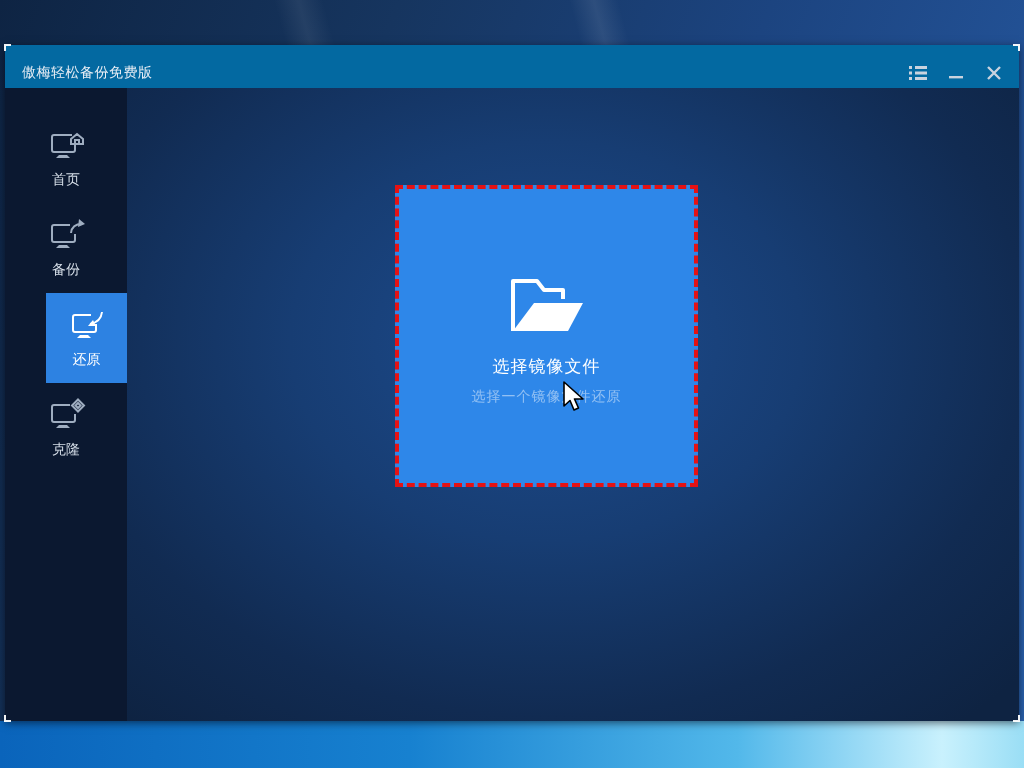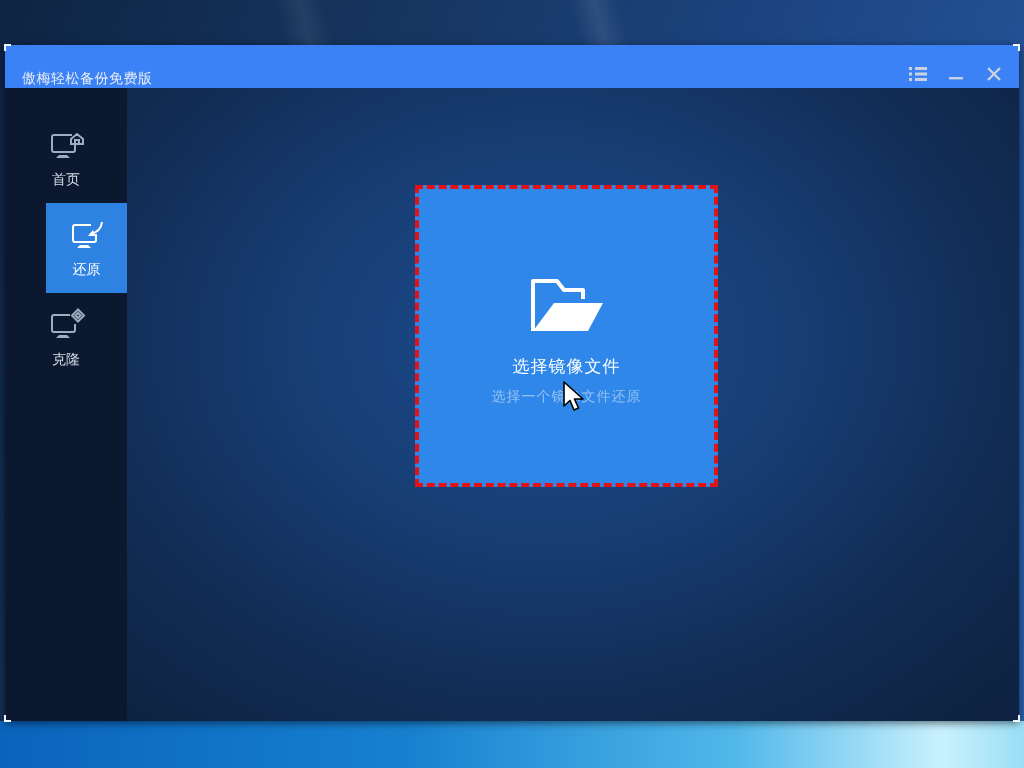--- a/index.html
+++ b/index.html
@@ -24,22 +24,22 @@
   }
 
   
   .corner { position:absolute; width:7px; height:7px; opacity:.95; z-index:30; }
   .corner.tl { left:-1px; top:-1px;  border-left:2px solid #fff; border-top:2px solid #fff; }
   .corner.tr { right:-1px; top:-1px; border-right:2px solid #fff; border-top:2px solid #fff; }
   .corner.bl { left:-1px; bottom:-1px; border-left:2px solid #fff; border-bottom:2px solid #fff; }
   .corner.br { right:-1px; bottom:-1px; border-right:2px solid #fff; border-bottom:2px solid #fff; }
 
   .titlebar {
-    height:43px; display:flex; align-items:flex-end; padding:12px 10px 0 17px;
-    background:#3b82f6;
+    height:43px; display:flex; align-items:center; padding:12px 10px 0 17px;
+    background:#0369a1;
   }
   .title { color:#e9eef5; font-size:14px; letter-spacing:.5px; }
   .tb-buttons { margin-left:auto; display:flex; align-items:center; }
   .tb-btn {
     width:30px; height:28px; margin-left:8px; background:transparent; border:none;
     display:flex; align-items:center; justify-content:center; cursor:pointer;
   }
   .tb-btn svg { display:block; }
 
   .win-body { display:flex; height:633px; }
@@ -62,21 +62,20 @@
     flex:1; position:relative;
     background:radial-gradient(ellipse 640px 500px at 47% 40%,
       #1d4c8e 0%, #173d73 40%, #112b52 75%, #0e2342 100%);
   }
 
   .dropzone {
     position:absolute; left:268px; top:97px; width:303px; height:302px;
     background:#2e87e9; border:4px dashed #e41214; cursor:pointer;
     display:flex; flex-direction:column; align-items:center; justify-content:center;
     padding-top:10px;
-    margin-left:20px;
   }
   .dz-icon { margin-bottom:22px; }
   .dz-title { color:#ffffff; font-size:17px; margin-bottom:10px; letter-spacing:1px; }
   .dz-subtitle { color:rgba(255,255,255,.48); font-size:14px; letter-spacing:1px; }
 
   .cursor { position:absolute; left:562px; top:381px; z-index:50; pointer-events:none; }
 </style>
 </head>
 <body>
 
@@ -122,20 +121,29 @@
 
         <div class="nav-item">
           <svg class="nav-icon" width="40" height="36" viewBox="0 0 40 36">
             <path d="M26 7 H8 a2 2 0 0 0 -2 2 v13 a2 2 0 0 0 2 2 h19 a2 2 0 0 0 2 -2 v-7"></path>
             <path class="fillpart" d="M13 27 h8 l3 3 h-14 z"></path>
             <path d="M25 16 v-5 l6 -5 l6 5 v5 z M29 16 v-4 h4 v4"></path>
           </svg>
           <span class="nav-label">首页</span>
         </div>
 
+        <div class="nav-item">
+          <svg class="nav-icon" width="40" height="36" viewBox="0 0 40 36">
+            <path d="M24 7 H8 a2 2 0 0 0 -2 2 v13 a2 2 0 0 0 2 2 h19 a2 2 0 0 0 2 -2 v-6"></path>
+            <path class="fillpart" d="M13 27 h8 l3 3 h-14 z"></path>
+            <path d="M25 15 q1 -9 11 -9"></path>
+            <path class="fillpart" d="M33 1 l6 5 l-7 3 z"></path>
+          </svg>
+          <span class="nav-label">备份</span>
+        </div>
 
 
         <div class="nav-item active">
           <svg class="nav-icon" width="40" height="36" viewBox="0 0 40 36">
             <path d="M24 7 H8 a2 2 0 0 0 -2 2 v13 a2 2 0 0 0 2 2 h19 a2 2 0 0 0 2 -2 v-6"></path>
             <path class="fillpart" d="M13 27 h8 l3 3 h-14 z"></path>
             <path d="M35 4 q-1 10 -12 12"></path>
             <path class="fillpart" d="M26 12 l-5 6 l8 0 z"></path>
           </svg>
           <span class="nav-label">还原</span>

